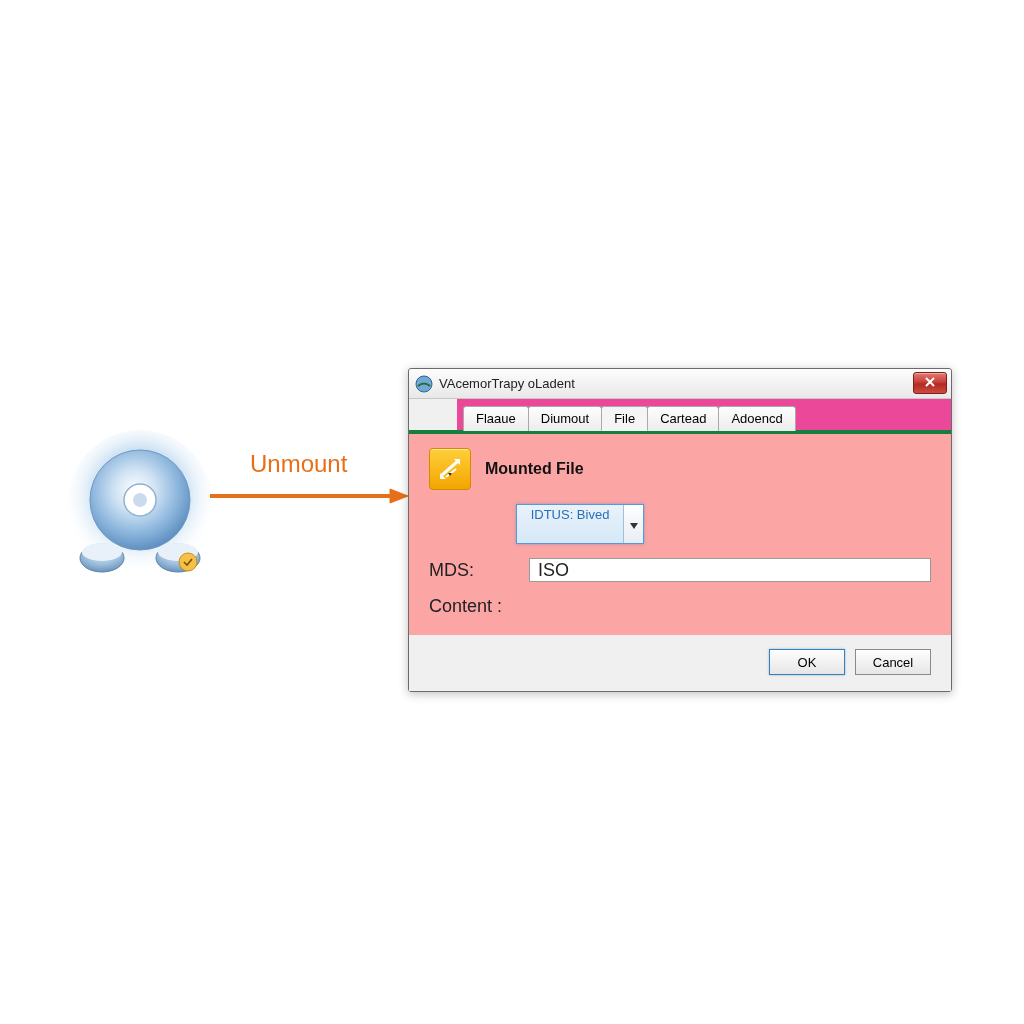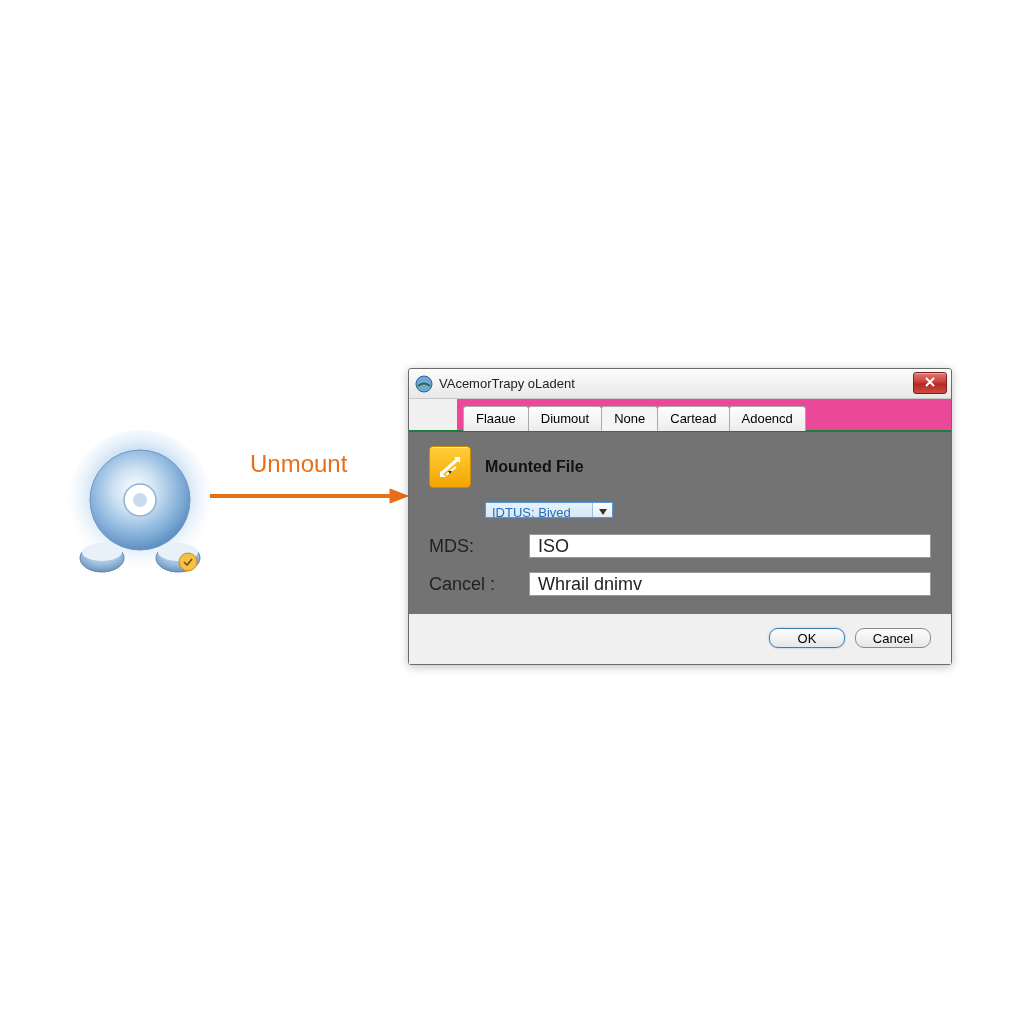--- a/index.html
+++ b/index.html
@@ -89,46 +89,47 @@
     border-radius: 3px 3px 0 0;
     position: relative;
     top: 1px;
   }
   .tab.active {
     background: #f5f5f5;
     border-bottom: 1px solid #f5f5f5;
     z-index: 2;
   }
   .tab-body {
-    border-top: 2px solid #15803d;
-    background: #737373;
+    border-top: 4px solid #15803d;
+    background: #fca5a5;
     padding: 14px 20px 18px 20px;
   }
 
   .section-head {
     display: flex; align-items: center; gap: 14px;
     margin-bottom: 14px;
   }
   .section-icon {
     width: 42px; height: 42px;
     background: linear-gradient(#ffcf3a,#f3a500);
     border: 1px solid #d08b00;
     border-radius: 4px;
     display: flex; align-items: center; justify-content: center;
     box-shadow: inset 0 1px 0 rgba(255,255,255,.5);
   }
   .section-title { font-weight: bold; font-size: 16px; color: #111; }
 
   .dropdown {
-    margin-left: 56px;
+    margin-left: 87px;
     display: inline-flex;
     border: 1px solid #5a98d1;
-    height: 16px;
+    height: 40px;
     background: #fff;
     box-shadow: 0 0 3px rgba(60,140,220,.5);
+    text-align: center;
   }
   .dropdown .dd-value {
     width: 106px; padding: 2px 6px;
     color: #2a6fb3; font-size: 13px;
     background: linear-gradient(#e8f2fb,#d6e8f7);
     white-space: nowrap; overflow: hidden;
   }
   .dropdown .dd-btn {
     width: 20px;
     border-left: 1px solid #9fbfda;
@@ -151,24 +152,24 @@
     font-size: 18px;
     color: #222;
   }
 
   .button-row {
     display: flex; justify-content: flex-end; gap: 10px;
     padding: 14px 20px 16px 20px;
     background: #f0f0f0;
   }
   .btn {
-    min-width: 76px; height: 20px;
+    min-width: 76px; height: 26px;
     border: 1px solid #8a8a8a;
     background: linear-gradient(#fefefe,#e6e6e6);
-    border-radius: 9px;
+    border-radius: 0;
     font-size: 13px;
     display: flex; align-items: center; justify-content: center;
     box-shadow: inset 0 1px 0 #fff;
   }
   .btn.default {
     border: 1px solid #3c7fb1;
     box-shadow: 0 0 2px rgba(60,140,220,.6), inset 0 1px 0 #fff;
   }
 </style>
 </head>
@@ -236,21 +237,21 @@
         <svg width="12" height="12" viewBox="0 0 12 12">
           <path d="M2 2 L10 10 M10 2 L2 10" stroke="#fff" stroke-width="2"></path>
         </svg>
       </span>
     </div>
   </div>
 
   <div class="tabstrip">
     <div class="tab">Flaaue</div>
     <div class="tab">Diumout</div>
-    <div class="tab active">None</div>
+    <div class="tab active">File</div>
     <div class="tab">Cartead</div>
     <div class="tab">Adoencd</div>
   </div>
 
   <div class="tab-body">
     <div class="section-head">
       <div class="section-icon">
         <svg width="28" height="28" viewBox="0 0 28 28">
           <path d="M6 20 L22 6" stroke="#fff" stroke-width="3"></path>
           <path d="M10 22 L20 14" stroke="#fff" stroke-width="2"></path>
@@ -272,22 +273,21 @@
         </span>
       </div>
     </div>
 
     <div class="form-row">
       <div class="form-label">MDS:</div>
       <input class="form-input" value="ISO" style="">
     </div>
 
     <div class="form-row">
-      <div class="form-label">Cancel :</div>
-      <input class="form-input" value="Whrail dnimv" style="">
+      <div class="form-label">Content :</div>
     </div>
   </div>
 
   <div class="button-row">
     <div class="btn default">OK</div>
     <div class="btn">Cancel</div>
   </div>
 </div>
 
 </body></html>

